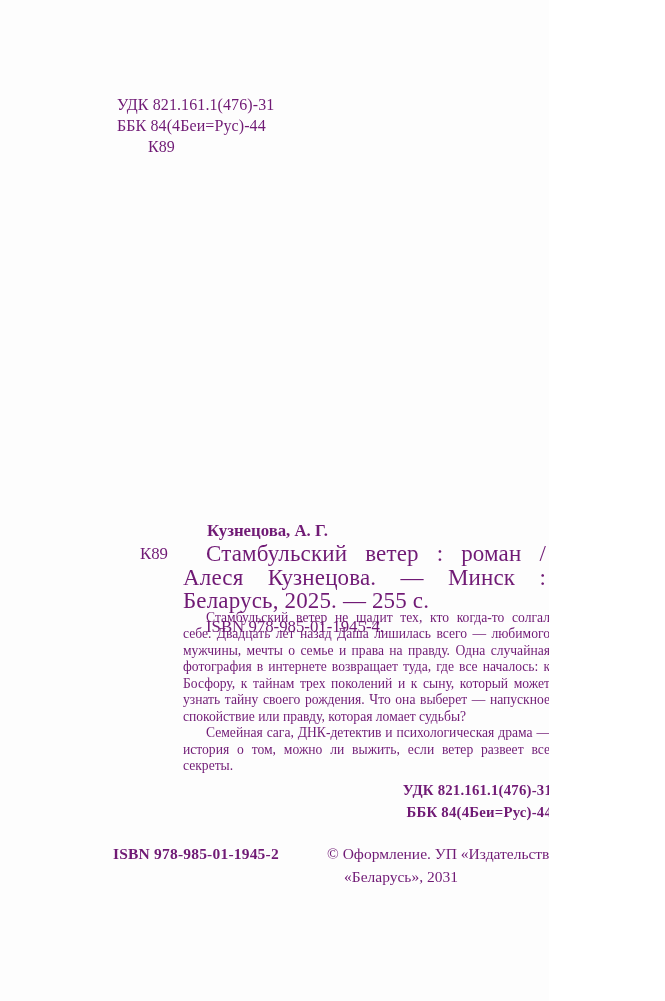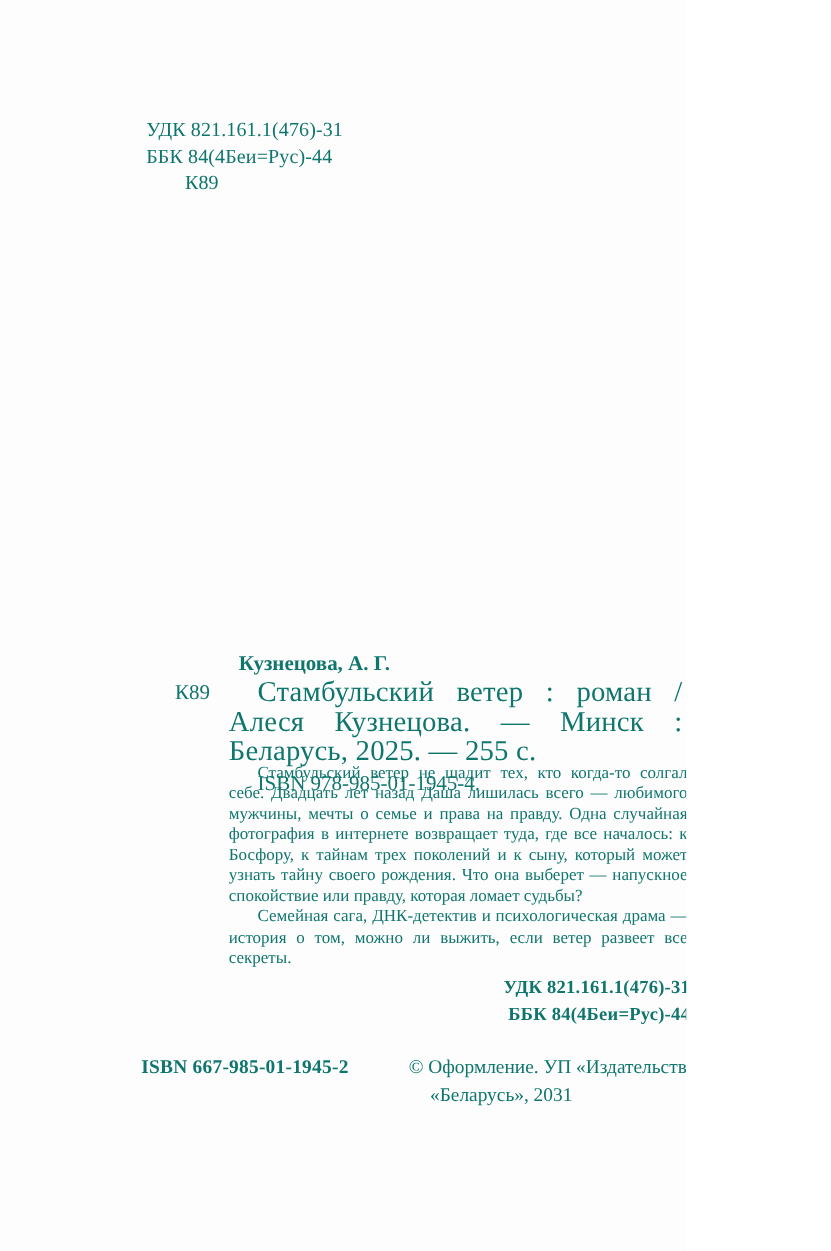--- a/index.html
+++ b/index.html
@@ -5,21 +5,21 @@
   html, body {
     margin: 0;
     padding: 0;
     background: #ffffff;
   }
   .page {
     position: relative;
     width: 549px;
     height: 1001px;
     background: #fdfdfd;
-    color: #0f766e;
+    color: #701a75;
     font-family: "Liberation Serif", "DejaVu Serif", serif;
     overflow: hidden;
   }
   p { margin: 0; }
 
   
   .top-codes {
     position: absolute;
     left: 117px;
     top: 94px;
@@ -33,21 +33,21 @@
   }
 
   
   .bib {
     position: absolute;
     left: 140px;
     top: 519px;
     width: 412px;
   }
   .bib-heading {
-    margin-left: 51px;
+    margin-left: 67px;
     font-weight: bold;
     font-size: 16.8px;
     line-height: 23px;
   }
   .bib-row {
     position: relative;
   }
   .bib-sign {
     position: absolute;
     left: 0;
@@ -152,19 +152,19 @@
   <div class="annotation">
     <p>Стамбульский ветер не щадит тех, кто когда-то солгал себе. Двадцать лет назад Даша лишилась всего — любимого мужчины, мечты о семье и права на правду. Одна случайная фотография в интернете возвращает туда, где все началось: к Босфору, к тайнам трех поколений и к сыну, который может узнать тайну своего рождения. Что она выберет — напускное спокойствие или правду, которая ломает судьбы?</p>
     <p>Семейная сага, ДНК-детектив и психологическая дра­ма — история о том, можно ли выжить, если ветер развеет все секреты.</p>
   </div>
 
   <div class="codes-right">
     <div>УДК 821.161.1(476)-31</div>
     <div>ББК 84(4Беи=Рус)-44</div>
   </div>
 
-  <div class="footer-isbn">ISBN 667-985-01-1945-2</div>
+  <div class="footer-isbn">ISBN 978-985-01-1945-2</div>
 
   <div class="footer-copy">
     <p class="copy-line">© Оформление. УП «Издательство «Беларусь», 2031</p>
   </div>
 
 </div>
 
 </body></html>

